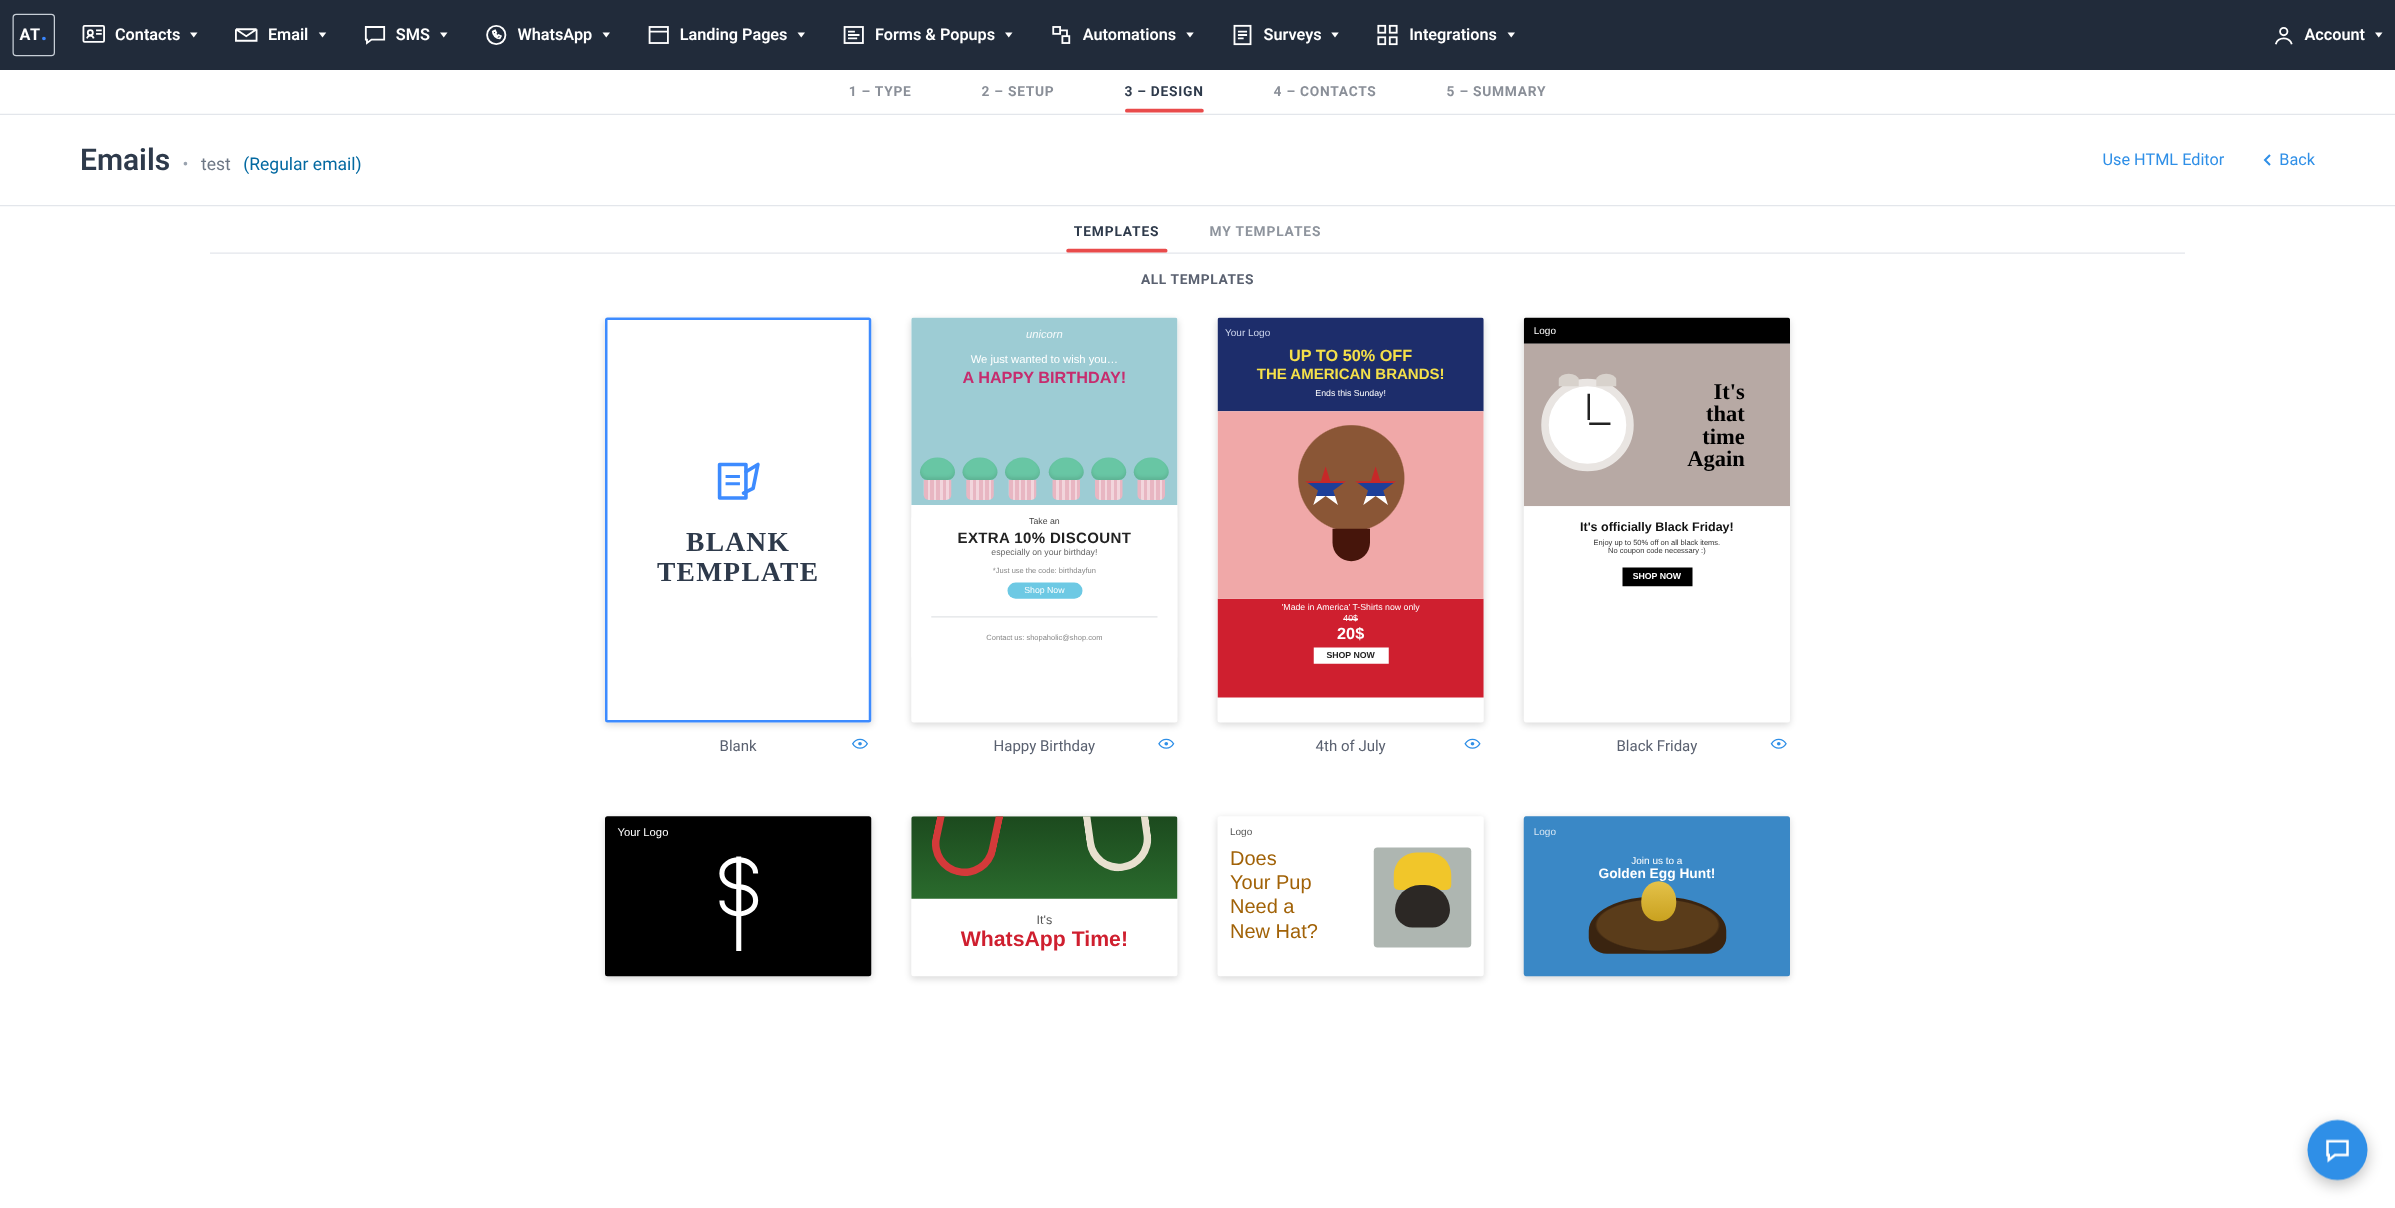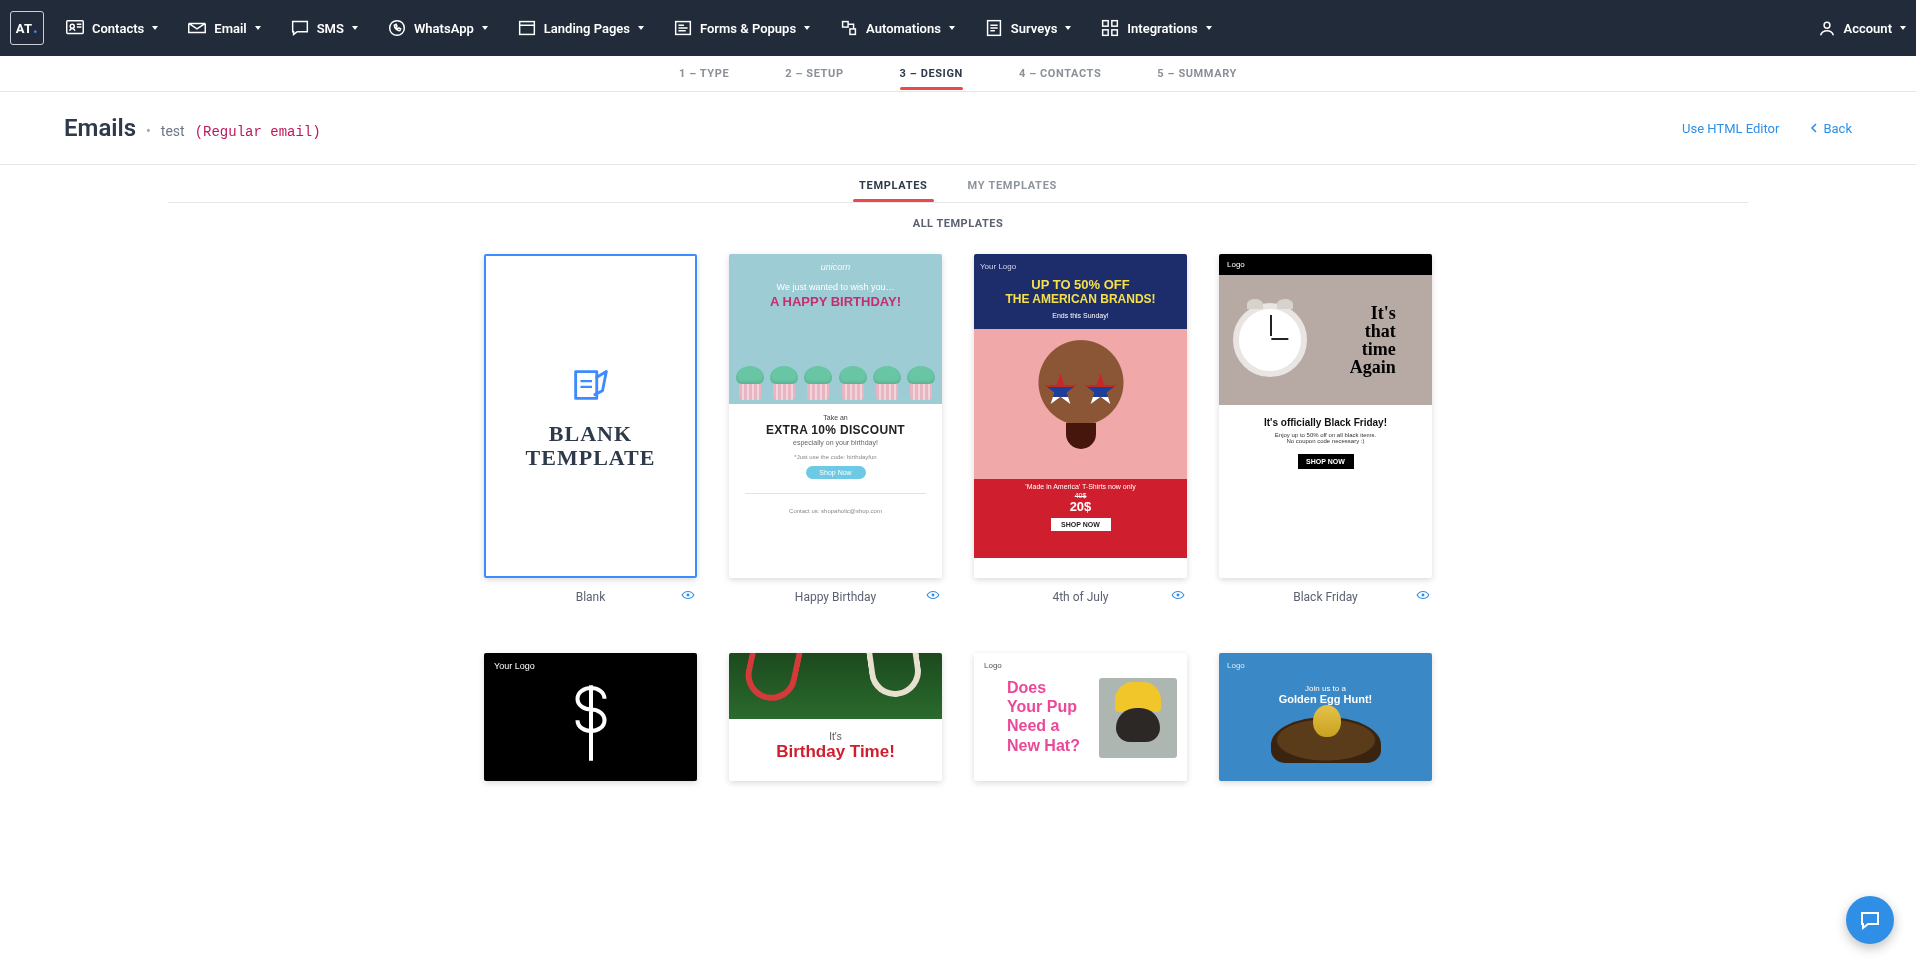--- a/index.html
+++ b/index.html
@@ -20,21 +20,21 @@
 .step { font-size: 11px; letter-spacing: .6px; color: #8a8f98; font-weight: 700; cursor: pointer; position:relative; }
 .step.active { color: #2e3a4b; }
 .step.active::after { content:''; position:absolute; left:0; right:0; bottom:-10px; height:3px; background:#e94b4b; border-radius:2px; }
 
 
 .page-head { display: flex; align-items: center; justify-content: space-between; padding: 22px 64px; border-bottom: 1px solid #e3e6eb; gap: 41px; }
 .page-head-left { display: flex; align-items: baseline; gap: 10px; font-size: 14px; }
 .page-title { font-size: 24px; font-weight: 600; color:#2e3a4b; }
 .subtitle-dot{color:#9aa3af;}
 .subtitle-name{color:#6d7785;}
-.subtitle-type{color:#be185d;font-family:Liberation Mono, monospace;}
+.subtitle-type{color:#0369a1;}
 .page-head-right { display: flex; align-items: center; gap: 30px; font-size: 13px; }
 .link-html { color: #2f8fe7; cursor: pointer; }
 .link-back { color: #2f8fe7; cursor: pointer; display:flex;align-items:center;gap:4px;}
 
 
 .template-tabs { display:flex; justify-content:center; gap:40px; padding-top:14px; }
 .t-tab { font-size:11px; letter-spacing:.7px; font-weight:700; color:#8e949d; cursor:pointer; position:relative; padding-bottom:10px;}
 .t-tab.active{color:#2e3a4b;}
 .t-tab.active::after{content:'';position:absolute;left:-6px;right:-6px;bottom:0;height:3px;background:#e94b4b;border-radius:2px;}
 .tabs-divider{border:none;border-top:1px solid #e3e6eb;margin:0 168px;}
@@ -119,21 +119,21 @@
 .xmas{background:#fff;position:relative;}
 .xmas .gar{height:66px;background:linear-gradient(#1c4a1e,#2a6b2d);position:relative;overflow:hidden;}
 .xmas .gar::before,.xmas .gar::after{content:'';position:absolute;width:40px;height:60px;border:6px solid #fff;border-radius:0 0 40px 40px;border-top:none;}
 .xmas .gar::before{left:18px;top:-18px;border-color:#d43a3a;transform:rotate(12deg);}
 .xmas .gar::after{right:22px;top:-22px;border-color:#e8e0cf;transform:rotate(-8deg);}
 .xmas .its{text-align:center;font-size:10px;color:#555;margin-top:12px;}
 .xmas .ct{text-align:center;color:#cf1f2f;font-size:17px;font-weight:900;}
 .pup{background:#fff;padding:8px 10px;}
 .pup .plogo{font-size:8px;color:#555;}
 .pup .row{display:flex;gap:8px;margin-top:8px;}
-.pup .q{font-size:16px;font-weight:700;line-height:1.2;color:#ec4899;flex:1;margin-left:23px;}
+.pup .q{font-size:16px;font-weight:400;line-height:1.2;color:#a16207;flex:1;}
 .pup .dog{width:78px;height:80px;background:#aeb6b1;border-radius:3px;position:relative;}
 .pup .hat{position:absolute;width:46px;height:30px;background:#f1c62a;border-radius:18px 18px 4px 4px;top:4px;left:16px;}
 .pup .head{position:absolute;width:44px;height:34px;background:#2c2825;border-radius:20px 20px 14px 14px;top:30px;left:17px;}
 .egg{background:#3a88c6;text-align:center;color:#fff;padding:8px;}
 .egg .elogo{font-size:8px;text-align:left;opacity:.8;}
 .egg .join{font-size:8px;margin-top:14px;}
 .egg .hunt{font-size:11px;font-weight:900;}
 .egg .nest{width:110px;height:46px;margin:12px auto 0;background:radial-gradient(ellipse at center,#5a3c1a 0 48px,#3a2410 50px);border-radius:60px 60px 16px 16px / 30px 30px 14px 14px;position:relative;}
 .egg .e1{position:absolute;width:28px;height:32px;background:linear-gradient(#e4c24a,#c9a11f);border-radius:50% 50% 46% 46%;top:-12px;left:42px;}
 
@@ -414,21 +414,21 @@
             <path d="M20 2v56M30 12c0-5-5-8-10-8s-10 3-10 8 5 8 10 8 10 3 10 8-5 8-10 8-10-3-10-8"></path>
           </svg>
         </div>
     </div>
   </div>
 
   <div class="card-wrap">
     <div class="thumb r2 xmas">
       <div class="gar"></div>
       <div class="its">It's</div>
-      <div class="ct">Birthday Time!</div>
+      <div class="ct">WhatsApp Time!</div>
     </div>
   </div>
 
   <div class="card-wrap">
     <div class="thumb r2 pup">
       <div class="plogo">Logo</div>
       <div class="row">
         <div class="q"><span>Does</span><br><span>Your Pup</span><br><span>Need a</span><br><span>New Hat?</span></div>
         <div class="dog">
             <div class="hat"></div>

